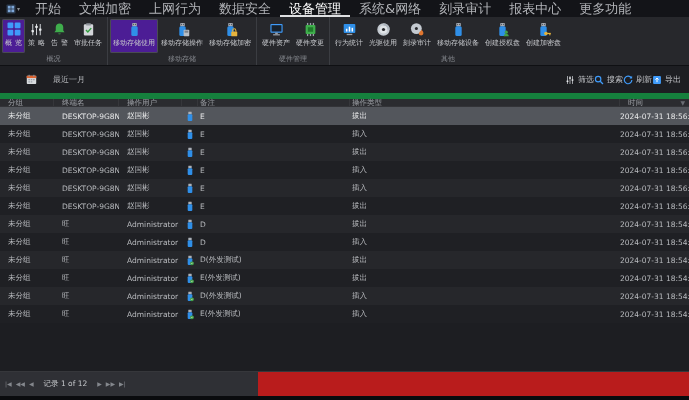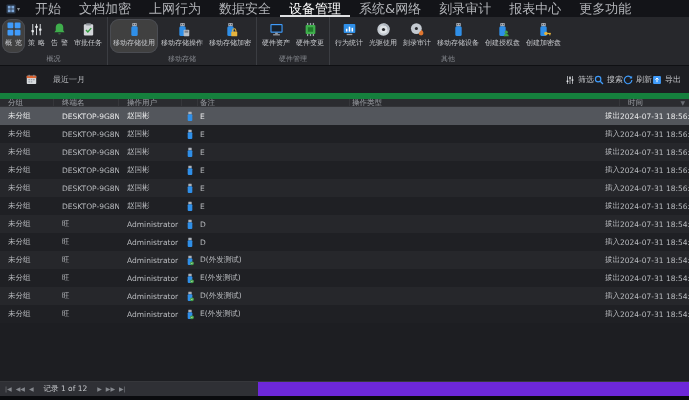--- a/index.html
+++ b/index.html
@@ -15,55 +15,55 @@
   .tab.active { color:#ffffff; box-shadow:inset 0 -2px 0 #dfe0e2; }
 
   
   .ribbon { height:49px; background:#27282c; display:flex; align-items:stretch; flex:0 0 auto;
     border-bottom:1px solid #0f1013; }
   .rgroup { display:flex; flex-direction:column; padding:0 2px; }
   .rgroup + .rgroup { border-left:1px solid #3b3d42; }
   .rbtns { display:flex; align-items:stretch; flex:1 1 auto; padding-top:2px; }
   .rbtn { display:flex; flex-direction:column; align-items:center; justify-content:flex-start;
     padding:2px 3px 0 3px; border-radius:2px; gap:1px; }
-  .rbtn.selected { background:#404040; box-shadow:inset 0 0 0 1px #4a4c52;border-radius:9px; }
+  .rbtn.selected { background:#4c1d95; box-shadow:inset 0 0 0 1px #4a4c52; }
   .ricon { height:16px; display:flex; align-items:center; justify-content:center; }
   .rlabel { font-size:7px; color:#c6c8cc; white-space:nowrap; line-height:10px; }
   .sp2 { letter-spacing:3px; margin-right:-3px; }
   .rgroup-label { height:12px; text-align:center; font-size:7px; color:#84878d; line-height:12px; }
 
   
   .filterbar { height:27px; display:flex; align-items:center; padding:0 8px; flex:0 0 auto; background:#1d1e22; }
   .range { display:flex; align-items:center; gap:16px; margin-left:18px; font-size:8px; color:#b5b7bb; }
   .actions { margin-left:auto; display:flex; align-items:center; }
   .action { display:flex; align-items:center; gap:3px; font-size:8px; color:#c2c4c8; }
 
   
   .thead { height:14px; background:#2b2c30; border-top:6px solid #15803d; border-bottom:1px solid #333438;
     display:flex; align-items:center; font-size:7.5px; color:#9da0a6; flex:0 0 auto; }
   .th { height:100%; display:flex; align-items:center; border-right:1px solid #36373b; }
   .c-g  { width:54px;  padding-left:8px; }
   .c-t  { width:65px;  padding-left:8px; }
   .c-u  { width:63px;  padding-left:8px; }
   .c-i  { width:16px;  justify-content:center; display:flex; align-items:center; }
   .c-n  { width:152px; padding-left:2px; }
-  .c-a  { width:270px; padding-left:2px;text-align:right; }
+  .c-a  { width:270px; padding-left:2px; }
   .c-tm { flex:1; padding-left:8px; }
   .th.c-tm { border-right:none; }
   .sort-caret { margin-left:auto; margin-right:4px; font-size:6px; color:#6a6d73; }
   .tbody { flex:0 0 auto; }
   .tr { height:18px; display:flex; align-items:center; font-size:7.5px; color:#b9bbbf; background:#26272b; }
   .tr:nth-child(even) { background:#1f2024; }
   .tr.sel { background:#53565c; color:#e8e9ea; }
   .td { overflow:hidden; white-space:nowrap; }
   .td.c-tm { text-align:right; padding-left:0; padding-right:5px; }
   .fill { flex:1 1 auto; background:#1d1e22; }
 
   
-  .pager { height:15px; background:#6d28d9; border-top:1px solid #36373b; display:flex; align-items:stretch; flex:0 0 auto; }
+  .pager { height:25px; background:#b91c1c; border-top:1px solid #36373b; display:flex; align-items:stretch; flex:0 0 auto; }
   .pager-inner { width:258px; background:#2f3035; display:flex; align-items:center; padding-left:5px; gap:4px; }
   .pbtn { font-size:6px; color:#84878d; line-height:1; }
   .plabel { font-size:7.5px; color:#c6c8cc; margin:0 6px; }
   .bstrip { height:4px; background:#0a0b0e; flex:0 0 auto; }
   svg { display:block; }
 </style>
 </head>
 <body>
 
 <div id="screen">

